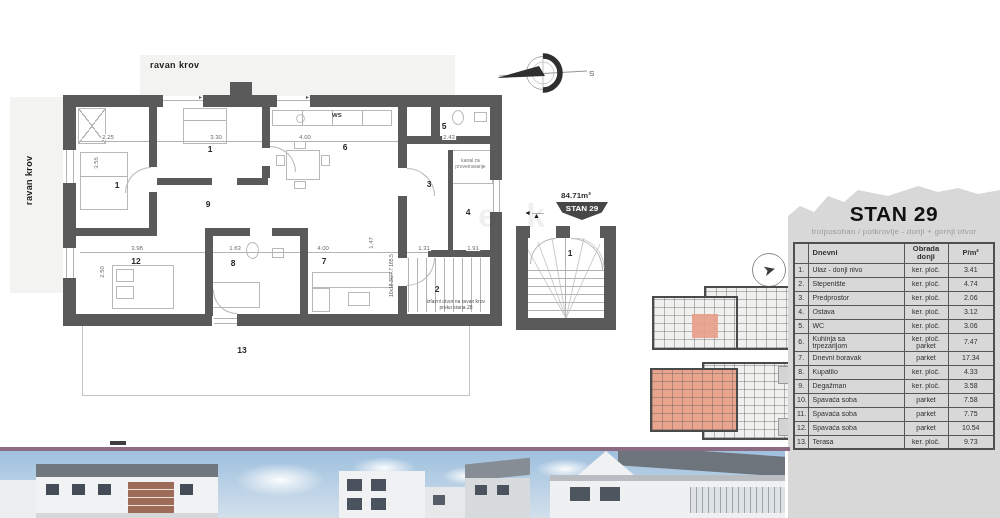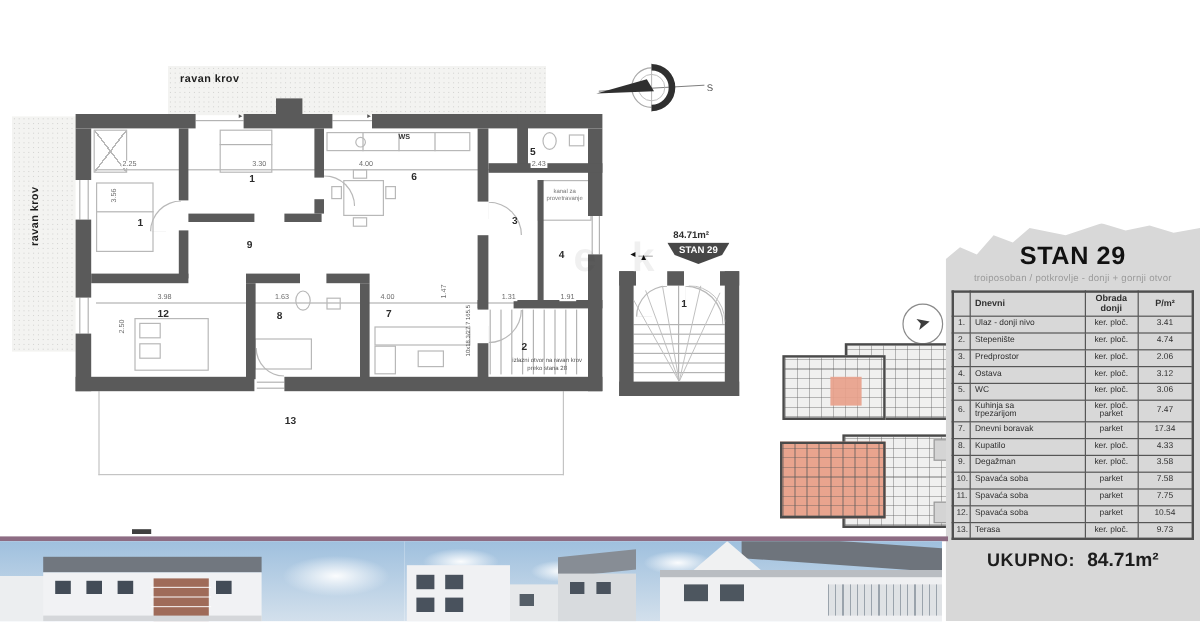--- a/index.html
+++ b/index.html
@@ -377,23 +377,20 @@
             <td class="c3">10.54</td>
           </tr>
           <tr>
             <td class="c0">13.</td>
             <td class="c1">Terasa</td>
             <td class="c2">ker. ploč.</td>
             <td class="c3">9.73</td>
           </tr>
         </tbody>
     </table>
-    <div id="t-total">
-      <span class="lbl">UKUPNO:</span><span class="val">84.71m²</span>
-    </div>
   </div>
 
   <div id="stripmark"></div>
   <div id="stripline"></div>
 
   <div class="photo" id="photo1">
     <div class="cloud" style="left:235px;top:12px;width:90px;height:34px;"></div>
     <div style="left:0;top:29px;width:46px;height:38px;background:#eceef0;"></div>
     <div style="left:36px;top:13px;width:182px;height:13px;background:#71777f;"></div>
     <div style="left:36px;top:26px;width:182px;height:41px;background:#f1f2f4;"></div>

